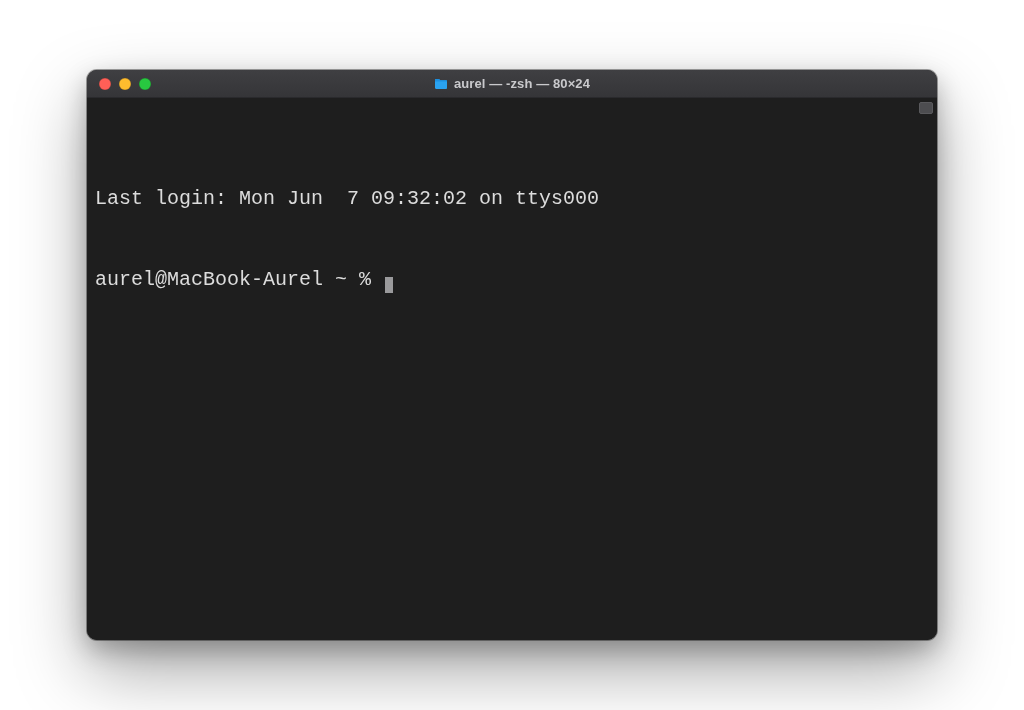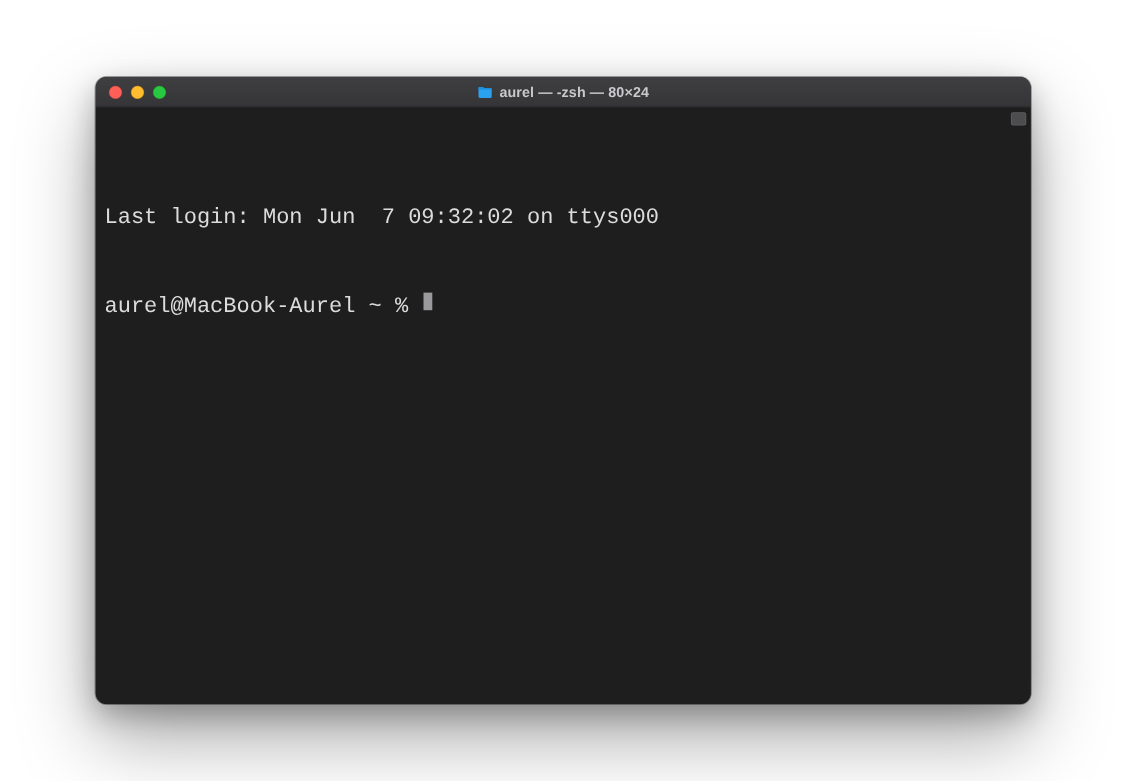--- a/index.html
+++ b/index.html
@@ -85,21 +85,21 @@
     background: #1e1e1e;
     padding: 6px 8px 8px 8px;
     position: relative;
     font-family: "SF Mono", Menlo, Consolas, "Liberation Mono", monospace;
     font-size: 20px;
     line-height: 1.35;
     color: #dcdcdc;
     white-space: pre;
   }
   .line { display: block; }
-  .prompt-line { display: flex; align-items: flex-start; }
+  .prompt-line { display: flex; align-items: flex-end; }
   .cursor {
     display: inline-block;
     width: 8px;
     height: 16px;
     background: #9a9a9c;
     margin-left: 2px;
     vertical-align: -2px;
   }
 
   .scroll-indicator {

